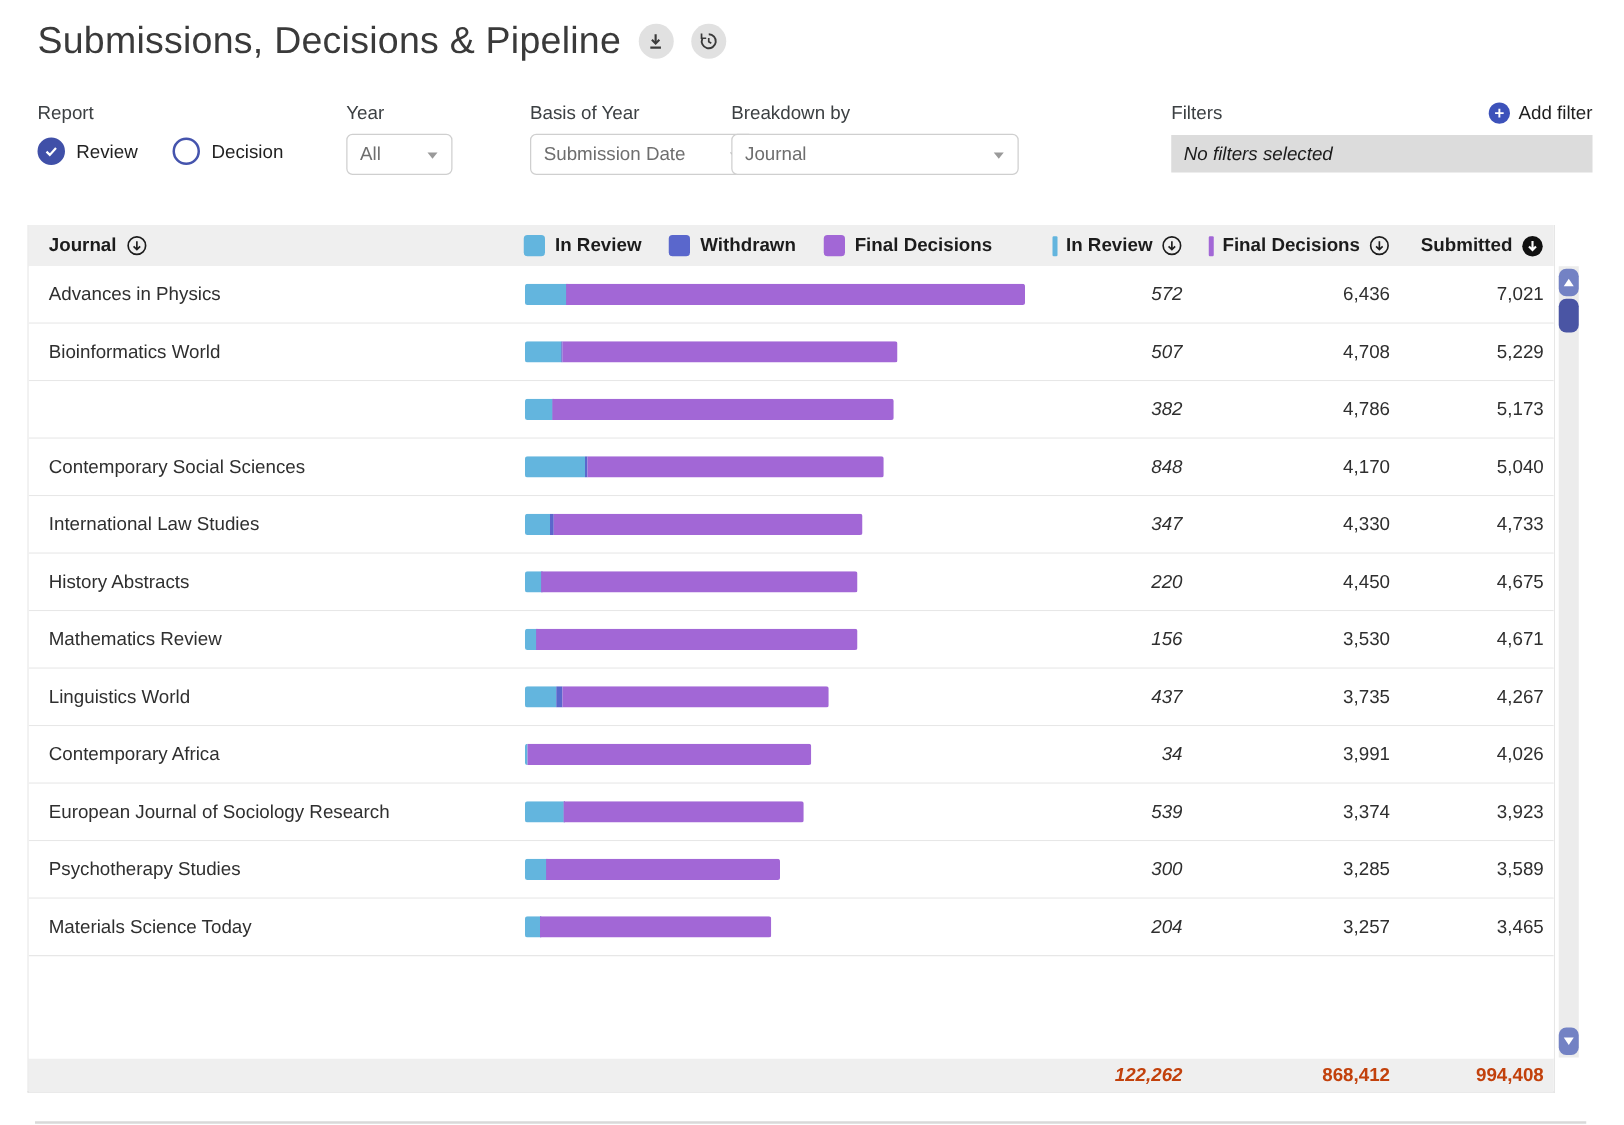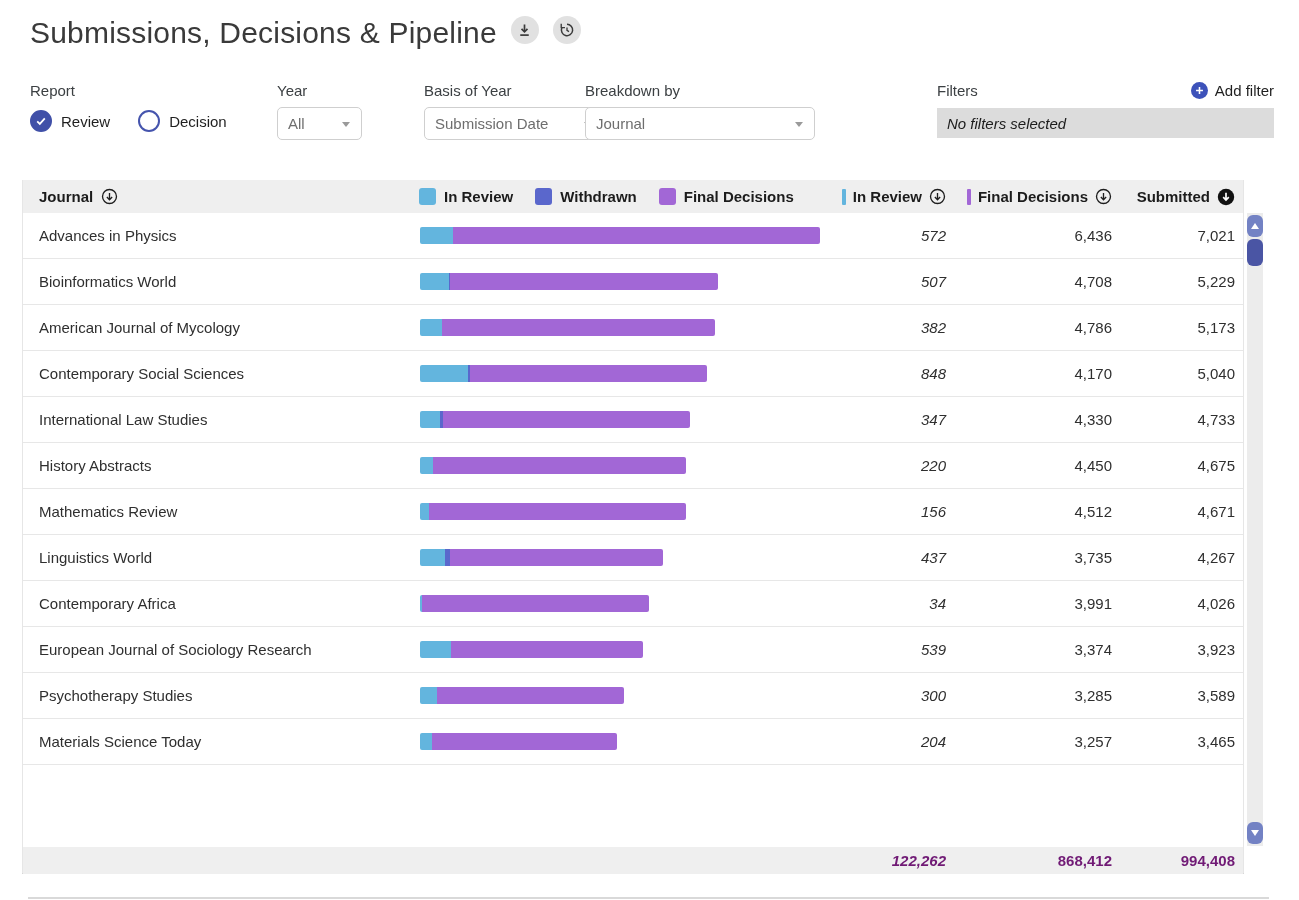--- a/index.html
+++ b/index.html
@@ -3,21 +3,21 @@
 <meta charset="utf-8">
 <style>
   * { margin:0; padding:0; box-sizing:border-box; }
   html,body { background:#ffffff; }
   .app {
     position:relative; width:1299px; height:900px; overflow:hidden;
     background:#ffffff; font-family:"Liberation Sans", sans-serif; color:#2f2f2f;
   }
 
   
-  .title-row { position:absolute; left:30px; top:16px; display:flex; gap:14px; }
+  .title-row { position:absolute; left:30px; top:16px; display:flex; align-items:center; gap:14px; }
   .page-title { font-size:30px; font-weight:400; color:#3a3a3a; letter-spacing:.2px; }
   .icon-btn {
     width:28px; height:28px; border-radius:50%; background:#e1e1e1;
     display:flex; align-items:center; justify-content:center; cursor:pointer;
   }
   .icon-btn svg { display:block; }
 
   
   .ctl-label { font-size:15px; color:#3c4043; }
   .group { position:absolute; top:82px; }
@@ -99,21 +99,21 @@
     position:absolute; top:0; height:46px; line-height:46px; font-size:15px; color:#2f2f2f;
     text-align:right; white-space:nowrap;
   }
   .num-review    { right:297px;font-style:italic; }
   .num-final     { right:131px; }
   .num-submitted { right:8px; }
 
   .tfoot { position:absolute; left:0; top:667px; width:100%; height:27px; background:#efefef; }
   .total-num {
     position:absolute; top:0; height:27px; line-height:27px; font-size:15px; font-weight:bold;
-    color:#701a75; text-align:right; white-space:nowrap;
+    color:#c2410c; text-align:right; white-space:nowrap;
   }
 
   
   .scrollbar { position:absolute; left:1247px; top:213px; width:16px; height:633px; background:#ececec; }
   .sb-btn {
     position:absolute; left:0; width:16px; height:22px; background:#7382c4; border-radius:6px;
     display:flex; align-items:center; justify-content:center; cursor:pointer;
   }
   .sb-up { top:2px; } .sb-down { bottom:2px; }
   .sb-thumb { position:absolute; left:0; top:26px; width:16px; height:27px; background:#4a55a4; border-radius:6px; cursor:grab; }
@@ -290,21 +290,20 @@
       <div class="seg seg-review" style="width: 28.8848px; background: rgb(99, 181, 222);"></div>
       <div class="seg seg-withdrawn" style="width: 0.797607px; background: rgb(90, 103, 204);"></div>
       <div class="seg seg-final" style="width: 268.224px; background: rgb(162, 103, 214);"></div>
     </div>
     <div class="num num-review">507</div>
     <div class="num num-final">4,708</div>
     <div class="num num-submitted">5,229</div>
   </div>
 
   <div class="row">
-    <div class="cell-journal">American Journal of Mycology</div>
     <div class="bar">
       <div class="seg seg-review" style="width: 21.7633px; background: rgb(99, 181, 222);"></div>
       <div class="seg seg-withdrawn" style="width: 0.28486px; background: rgb(90, 103, 204);"></div>
       <div class="seg seg-final" style="width: 272.668px; background: rgb(162, 103, 214);"></div>
     </div>
     <div class="num num-review">382</div>
     <div class="num num-final">4,786</div>
     <div class="num num-submitted">5,173</div>
   </div>
 
@@ -346,21 +345,21 @@
   </div>
 
   <div class="row">
     <div class="cell-journal">Mathematics Review</div>
     <div class="bar">
       <div class="seg seg-review" style="width: 8.88762px; background: rgb(99, 181, 222);"></div>
       <div class="seg seg-withdrawn" style="width: 0.170916px; background: rgb(90, 103, 204);"></div>
       <div class="seg seg-final" style="width: 257.057px; background: rgb(162, 103, 214);"></div>
     </div>
     <div class="num num-review">156</div>
-    <div class="num num-final">4,512</div>
+    <div class="num num-final">3,530</div>
     <div class="num num-submitted">4,671</div>
   </div>
 
   <div class="row">
     <div class="cell-journal">Linguistics World</div>
     <div class="bar">
       <div class="seg seg-review" style="width: 24.8967px; background: rgb(99, 181, 222);"></div>
       <div class="seg seg-withdrawn" style="width: 5.41233px; background: rgb(90, 103, 204);"></div>
       <div class="seg seg-final" style="width: 212.79px; background: rgb(162, 103, 214);"></div>
     </div>

